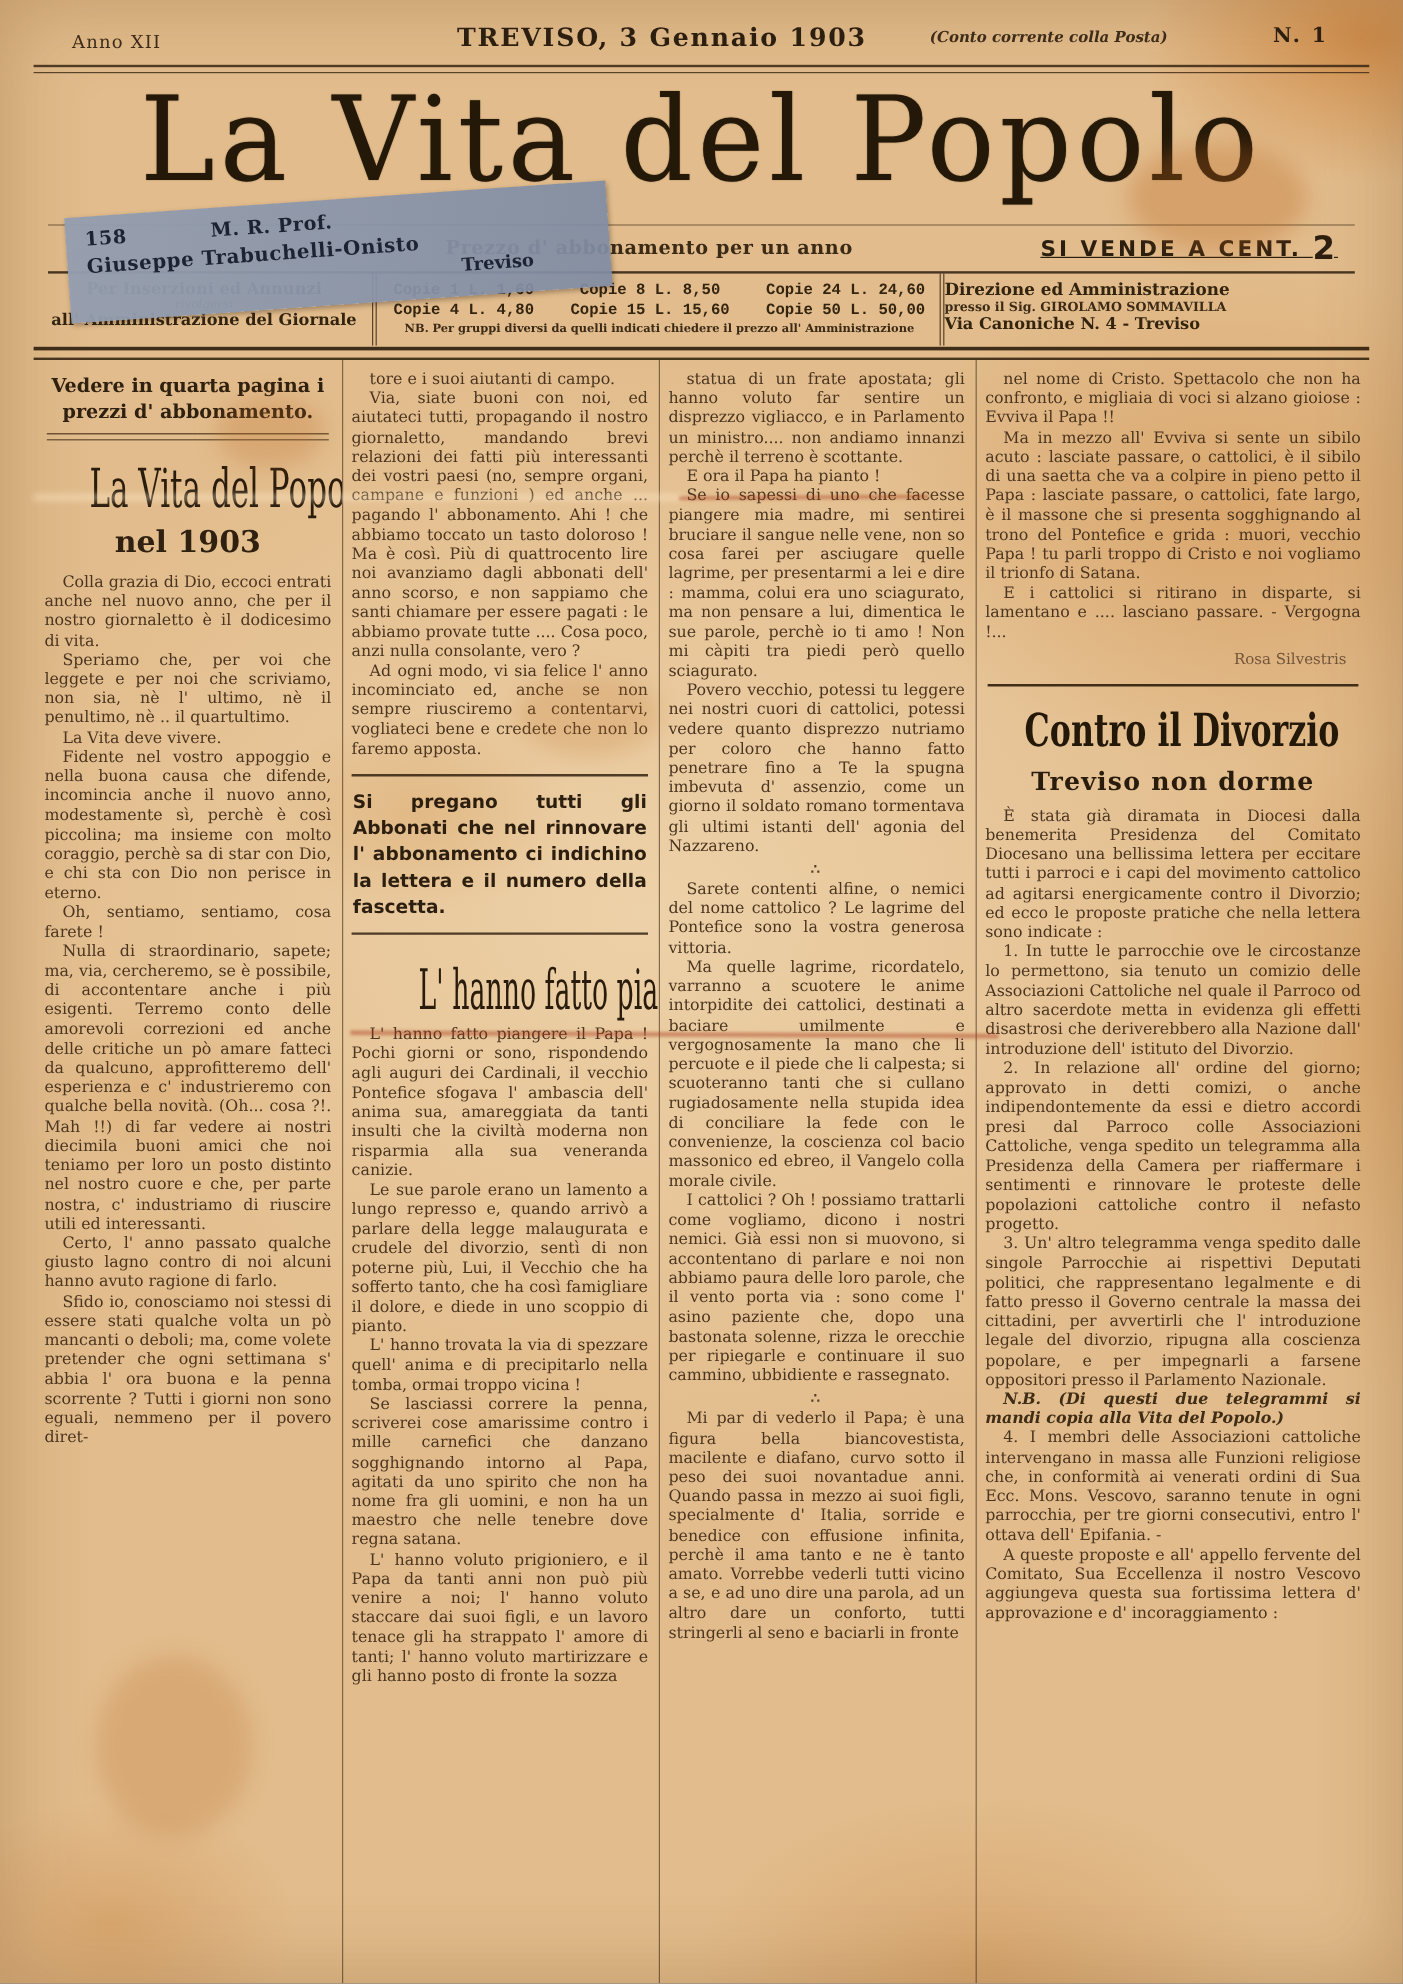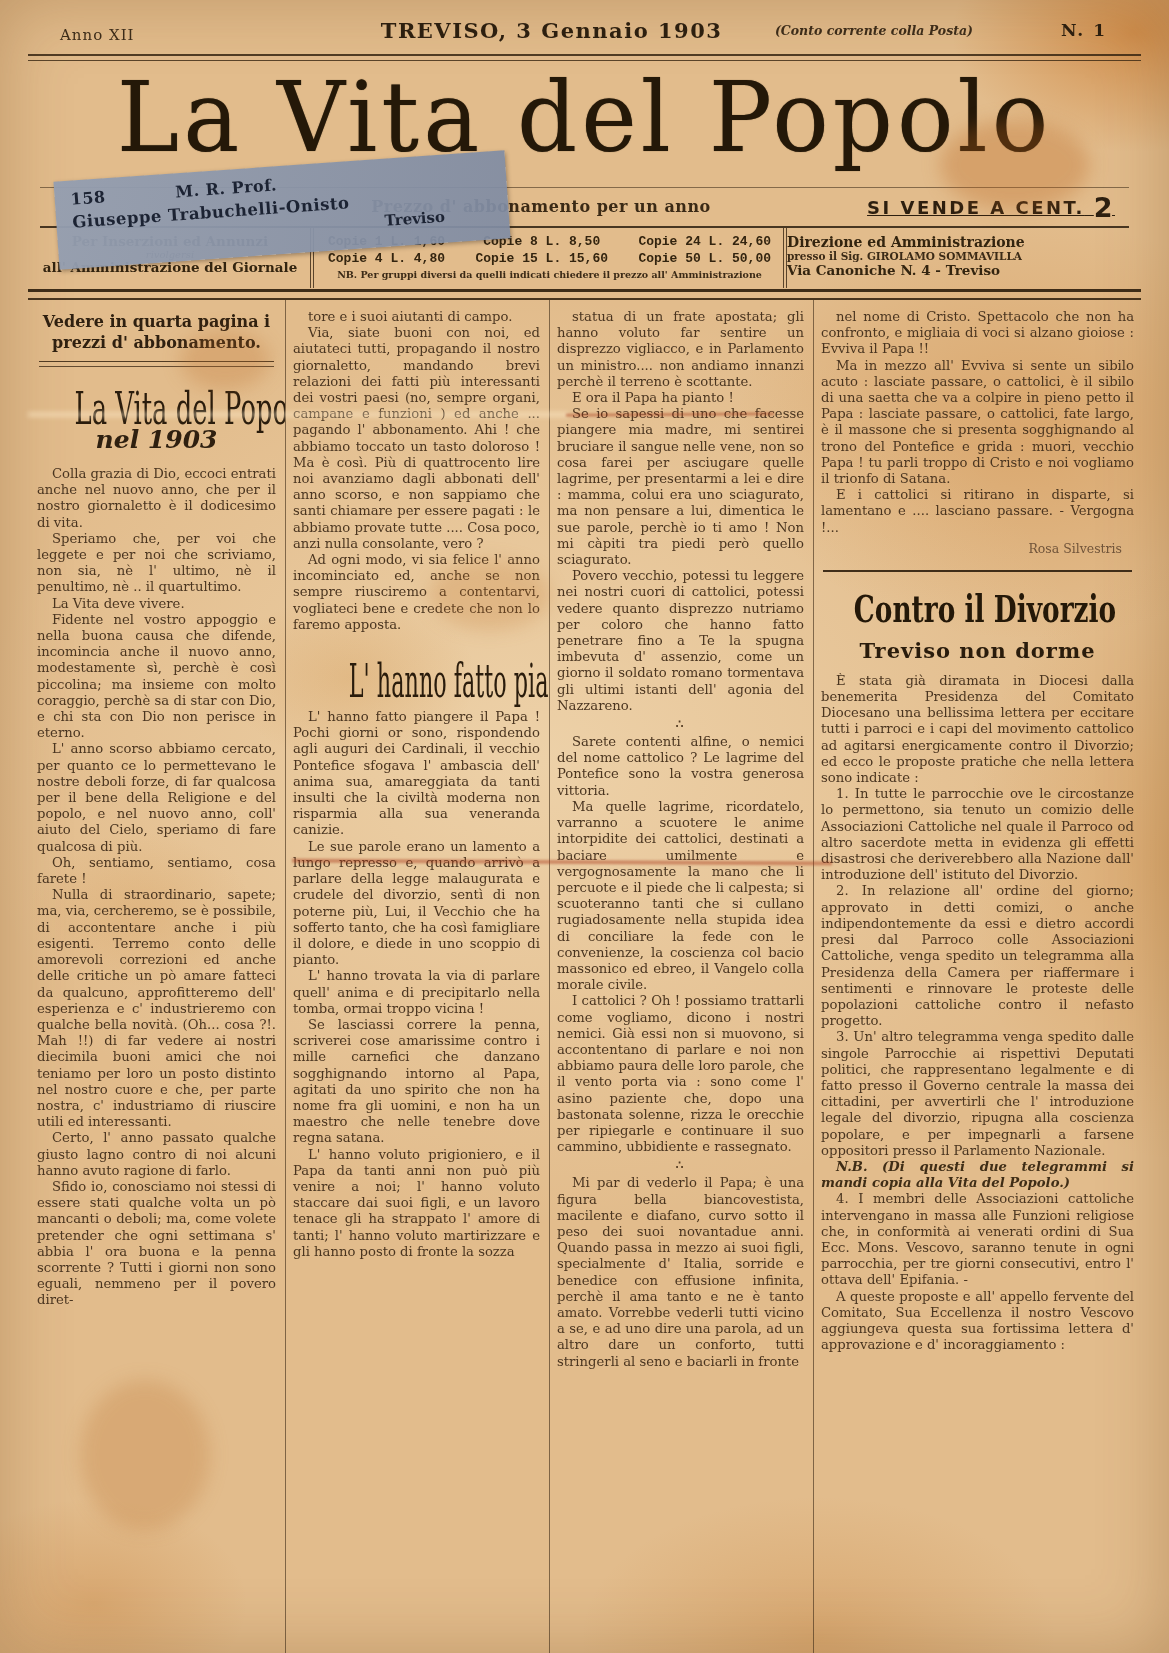--- a/index.html
+++ b/index.html
@@ -54,21 +54,21 @@
   .ln{font-size:13.2px;line-height:16.2px;text-align:justify;color:#4a3520;}
   .ln.p{text-indent:15px;}
   .ln.sep{text-align:center;text-indent:0;font-weight:bold;font-size:12px;line-height:20px;letter-spacing:2px;color:#553d24;}
   .ln.sig{text-align:right;font-size:12.5px;color:#70543a;padding-right:12px;line-height:26px;text-indent:0;}
   .ln.nb{font-weight:bold;font-style:italic;text-indent:15px;color:#3f2d16;}
   .notice1{font-weight:bold;font-size:16px;line-height:21px;text-align:center;padding:2px 0 3px;color:#2f2010;}
   .rule-c{height:4px;border-top:1.5px solid rgba(56,38,18,.85);border-bottom:1px solid rgba(56,38,18,.75);margin:5px 2px 12px;}
   .h-display{text-align:center;overflow:visible;}
   .col1-head{height:46px;margin-top:10px;}
   .col1-head .hd{display:inline-block;white-space:nowrap;font-size:34px;line-height:44px;color:#2a1c0c;transform:scale(.76,1.32);transform-origin:center top;}
-  .col1-sub{font-size:25px;font-weight:bold;font-style:italic;text-align:center;margin:0 0 12px;color:#2f2010;}
+  .col1-sub{font-size:25px;font-weight:bold;text-align:center;margin:12px 0 12px;color:#2f2010;}
   .box2{border-top:2.5px solid rgba(50,34,16,.85);border-bottom:2.5px solid rgba(50,34,16,.85);margin:12px 0;padding:10px 1px;
     font-family:"DejaVu Sans",sans-serif;font-weight:bold;font-size:15.5px;line-height:22px;text-align:justify;color:#2d1f0f;}
   .col2-head{height:50px;margin:14px 0 12px;}
   .col2-head .hd{display:inline-block;white-space:nowrap;font-size:31px;line-height:44px;color:#2a1c0c;transform:scale(.72,1.5);transform-origin:center top;}
   .rule-d{border-top:2.5px solid rgba(45,30,12,.9);margin:8px 2px 14px;}
   .col4-head{height:42px;}
   .col4-head .hd{display:inline-block;white-space:nowrap;font-size:33px;line-height:40px;font-weight:bold;color:#241808;transform:scale(.80,1.15);transform-origin:center top;}
   .col4-sub{font-size:21px;font-weight:bold;text-align:center;letter-spacing:1px;margin:10px 0 10px;color:#2a1c0c;}
   
   .stamp{position:absolute;left:56px;top:166px;width:452px;height:88px;transform:rotate(-4deg);z-index:5;
@@ -146,41 +146,41 @@
       <div class="rule-c"></div>
       <div class="h-display col1-head">
         <span class="hd">La Vita del Popolo</span>
       </div>
       <div class="col1-sub">nel 1903</div>
       <div>
           <div class="ln p">Colla grazia di Dio, eccoci entrati anche nel nuovo anno, che per il nostro giornaletto è il dodicesimo di vita.</div>
           <div class="ln p">Speriamo che, per voi che leggete e per noi che scriviamo, non sia, nè l' ultimo, nè il penultimo, nè .. il quartultimo.</div>
           <div class="ln p">La Vita deve vivere.</div>
           <div class="ln p">Fidente nel vostro appoggio e nella buona causa che difende, incomincia anche il nuovo anno, modestamente sì, perchè è così piccolina; ma insieme con molto coraggio, perchè sa di star con Dio, e chi sta con Dio non perisce in eterno.</div>
-          <div class="ln p">L' anno scorso abbiamo cercato, per quanto ce lo permettevano le nostre deboli forze, di far qualcosa per il bene della Religione e del popolo, e nel nuovo anno, coll' aiuto del Cielo, speriamo di fare qualcosa di più.</div>
           <div class="ln p">Oh, sentiamo, sentiamo, cosa farete !</div>
           <div class="ln p">Nulla di straordinario, sapete; ma, via, cercheremo, se è possibile, di accontentare anche i più esigenti. Terremo conto delle amorevoli correzioni ed anche delle critiche un pò amare fatteci da qualcuno, approfitteremo dell' esperienza e c' industrieremo con qualche bella novità. (Oh... cosa ?!. Mah !!) di far vedere ai nostri diecimila buoni amici che noi teniamo per loro un posto distinto nel nostro cuore e che, per parte nostra, c' industriamo di riuscire utili ed interessanti.</div>
           <div class="ln p">Certo, l' anno passato qualche giusto lagno contro di noi alcuni hanno avuto ragione di farlo.</div>
           <div class="ln p">Sfido io, conosciamo noi stessi di essere stati qualche volta un pò mancanti o deboli; ma, come volete pretender che ogni settimana s' abbia l' ora buona e la penna scorrente ? Tutti i giorni non sono eguali, nemmeno per il povero diret-</div>
         </div>
     </div>
 
     <div class="col">
       <div>
           <div class="ln p">tore e i suoi aiutanti di campo.</div>
           <div class="ln p">Via, siate buoni con noi, ed aiutateci tutti, propagando il nostro giornaletto, mandando brevi relazioni dei fatti più interessanti dei vostri paesi (no, sempre organi, campane e funzioni ) ed anche ... pagando l' abbonamento. Ahi ! che abbiamo toccato un tasto doloroso ! Ma è così. Più di quattrocento lire noi avanziamo dagli abbonati dell' anno scorso, e non sappiamo che santi chiamare per essere pagati : le abbiamo provate tutte .... Cosa poco, anzi nulla consolante, vero ?</div>
           <div class="ln p">Ad ogni modo, vi sia felice l' anno incominciato ed, anche se non sempre riusciremo a contentarvi, vogliateci bene e credete che non lo faremo apposta.</div>
         </div>
+      <div class="box2">Si pregano tutti gli Abbonati che nel rinnovare l' abbonamento ci indichino la lettera e il numero della fascetta.</div>
       <div class="h-display col2-head">
         <span class="hd">L' hanno fatto piangere...</span>
       </div>
       <div>
           <div class="ln p">L' hanno fatto piangere il Papa ! Pochi giorni or sono, rispondendo agli auguri dei Cardinali, il vecchio Pontefice sfogava l' ambascia dell' anima sua, amareggiata da tanti insulti che la civiltà moderna non risparmia alla sua veneranda canizie.</div>
           <div class="ln p">Le sue parole erano un lamento a lungo represso e, quando arrivò a parlare della legge malaugurata e crudele del divorzio, sentì di non poterne più, Lui, il Vecchio che ha sofferto tanto, che ha così famigliare il dolore, e diede in uno scoppio di pianto.</div>
-          <div class="ln p">L' hanno trovata la via di parlare quell' anima e di precipitarlo nella tomba, ormai troppo vicina !</div>
+          <div class="ln p">L' hanno trovata la via di spezzare quell' anima e di precipitarlo nella tomba, ormai troppo vicina !</div>
           <div class="ln p">Se lasciassi correre la penna, scriverei cose amarissime contro i mille carnefici che danzano sogghignando intorno al Papa, agitati da uno spirito che non ha nome fra gli uomini, e non ha un maestro che nelle tenebre dove regna satana.</div>
           <div class="ln p">L' hanno voluto prigioniero, e il Papa da tanti anni non può più venire a noi; l' hanno voluto staccare dai suoi figli, e un lavoro tenace gli ha strappato l' amore di tanti; l' hanno voluto martirizzare e gli hanno posto di fronte la sozza</div>
         </div>
     </div>
 
     <div class="col">
       <div>
           <div class="ln p">statua di un frate apostata; gli hanno voluto far sentire un disprezzo vigliacco, e in Parlamento un ministro.... non andiamo innanzi perchè il terreno è scottante.</div>
           <div class="ln p">E ora il Papa ha pianto !</div>
           <div class="ln p">Se io sapessi di uno che facesse piangere mia madre, mi sentirei bruciare il sangue nelle vene, non so cosa farei per asciugare quelle lagrime, per presentarmi a lei e dire : mamma, colui era uno sciagurato, ma non pensare a lui, dimentica le sue parole, perchè io ti amo ! Non mi càpiti tra piedi però quello sciagurato.</div>

